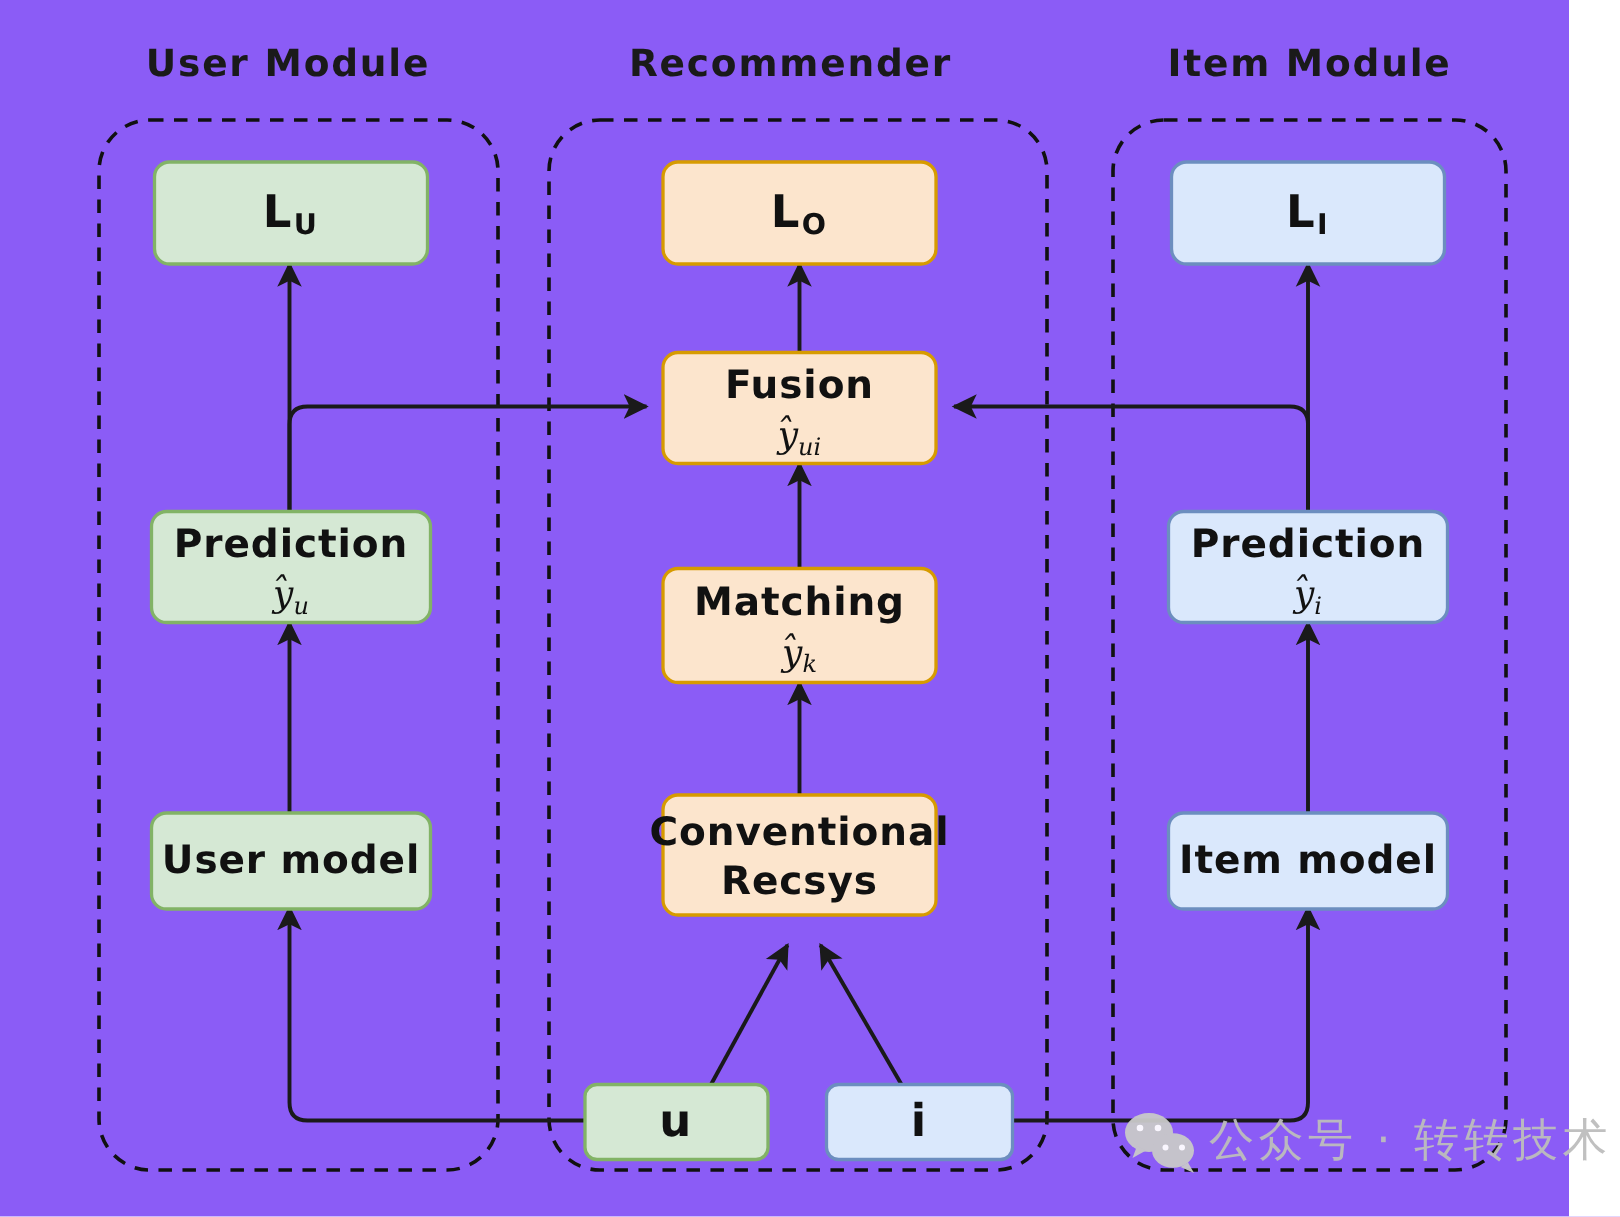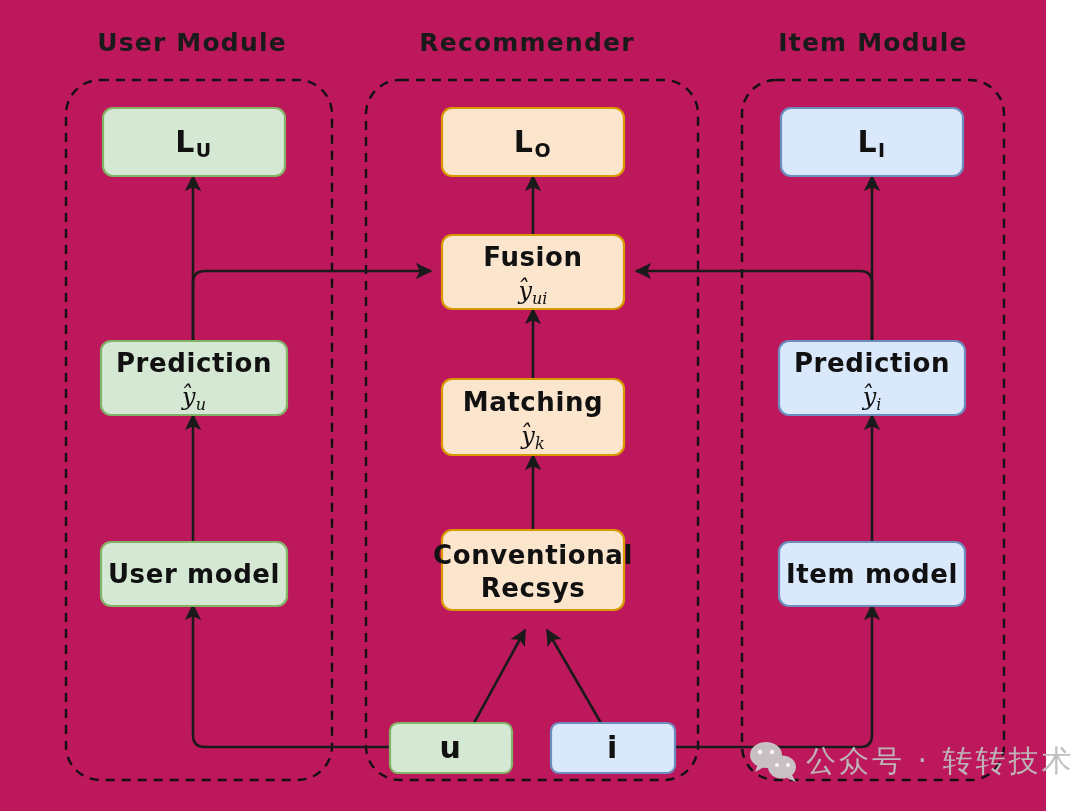--- a/index.html
+++ b/index.html
@@ -10,21 +10,21 @@
   body {
     width: 1080px;
     height: 811px;
     font-family: "DejaVu Sans", sans-serif;
     overflow: hidden;
   }
   #diagram-root {
     position: relative;
     width: 1046px;
     height: 811px;
-    background: #be185d;
+    background: #8b5cf6;
   }
   svg.canvas {
     position: absolute;
     top: 0;
     left: 0;
     width: 1080px;
     height: 811px;
   }
   .module-title {
     font-family: "DejaVu Sans", sans-serif;

